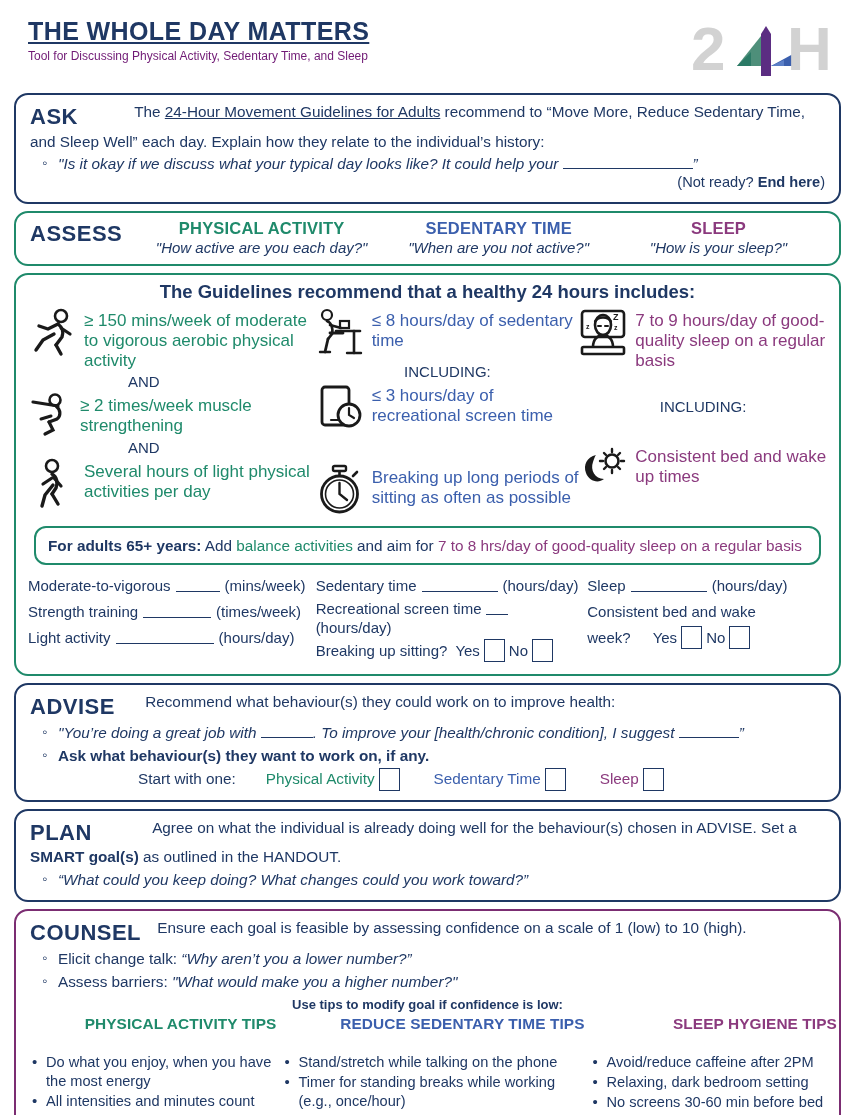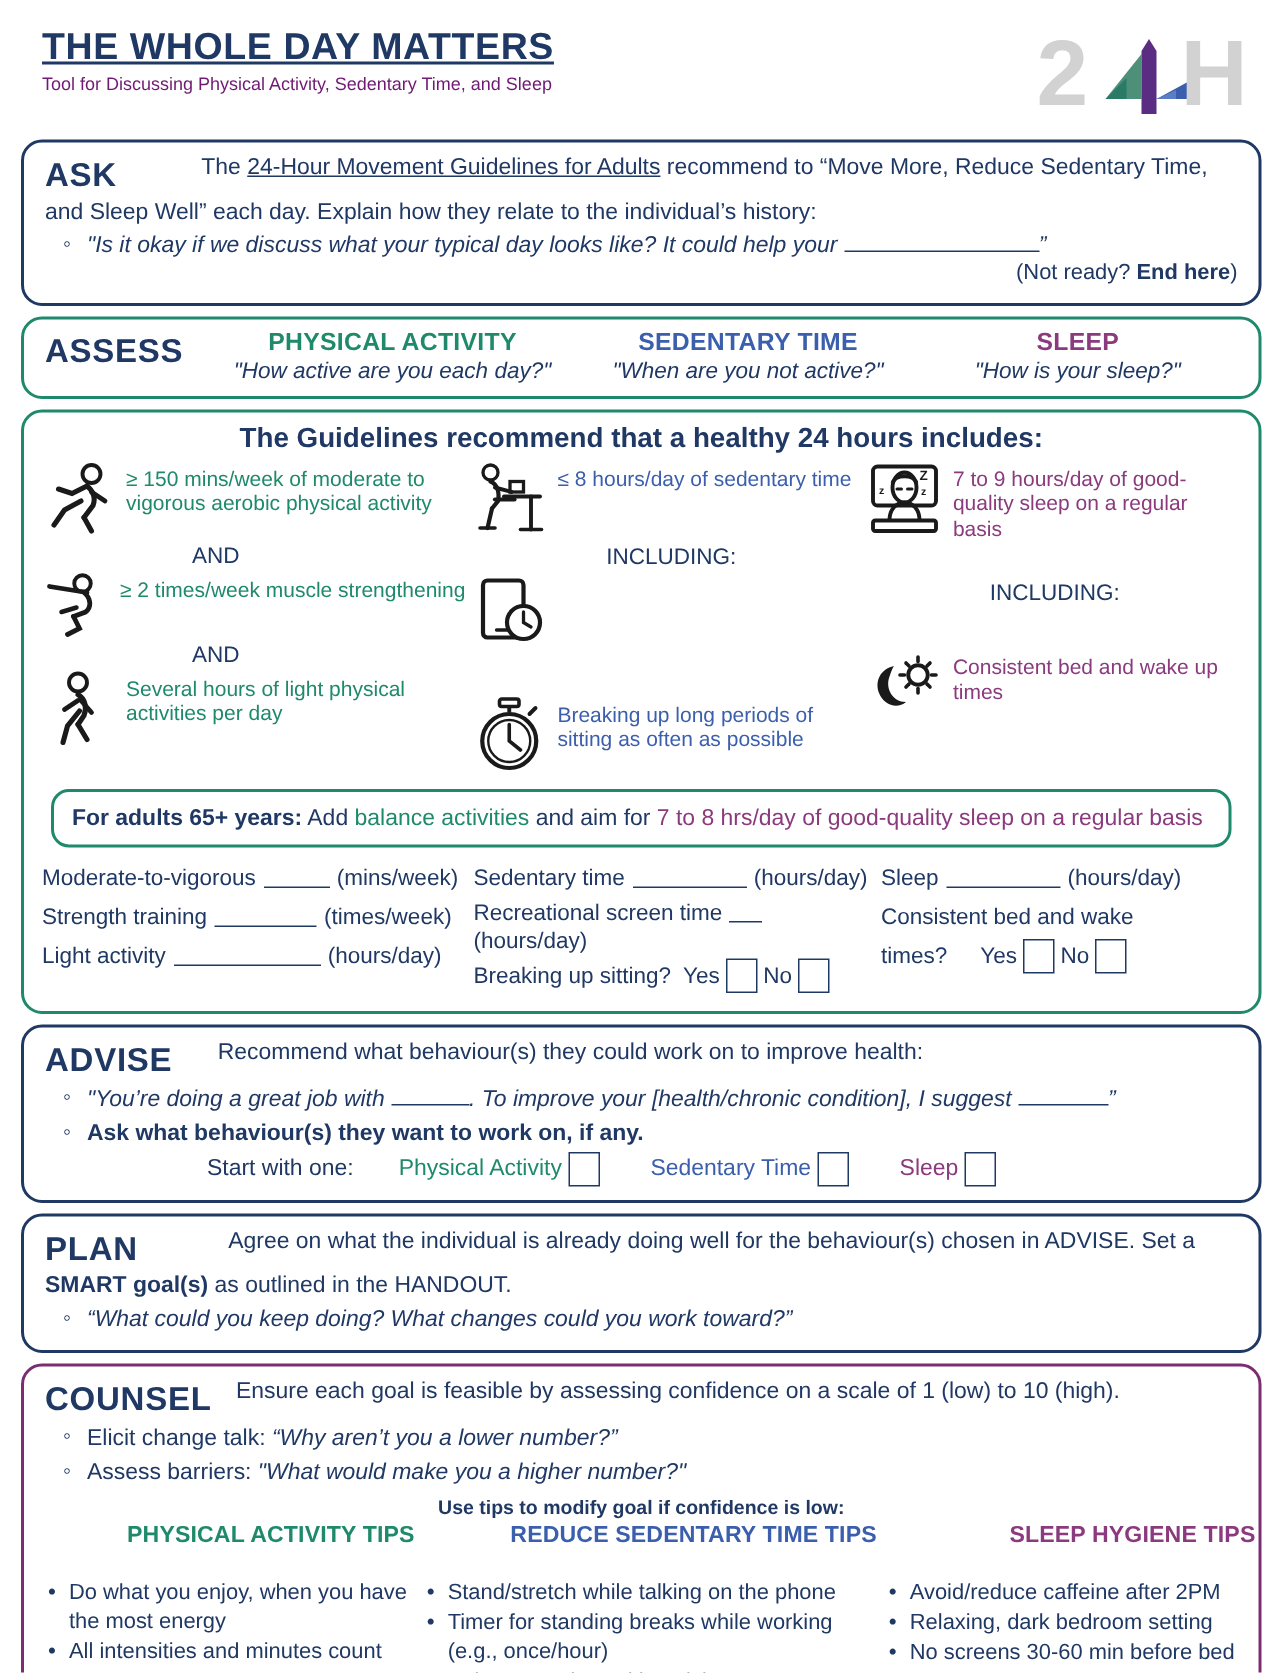--- a/index.html
+++ b/index.html
@@ -98,21 +98,21 @@
     margin-bottom: 4px;
   }
   .gl-grid { display: flex; }
   .gl-col { flex: 1; }
   .gl-col.c1 { flex: 0 0 36%; }
   .gl-col.c2 { flex: 0 0 33%; }
   .gl-col.c3 { flex: 0 0 31%; }
   .gl-item { display: flex; align-items: flex-start; gap: 8px; margin-bottom: 2px; }
   .gl-ico { flex: 0 0 auto; width: 48px; height: 54px; }
   .gl-ico.small { width: 44px; height: 46px; }
-  .gl-txt { font-size: 14px; line-height: 1.2; padding-top: 4px; }
+  .gl-txt { font-size: 17px; line-height: 1.2; padding-top: 4px; }
   .and-lbl {
     text-align: center;
     font-size: 15px;
     color: #1f3864;
     margin: -1px 0 2px 0;
     padding-right: 56px;
   }
   .incl-lbl { text-align: center; font-size: 15px; color: #1f3864; margin: 2px 0; }
   .spacer-lg { height: 26px; }
 
@@ -297,20 +297,21 @@
 
         <div class="incl-lbl">INCLUDING:</div>
 
         <div class="gl-item">
           <svg class="gl-ico" viewBox="0 0 48 54">
             <rect x="6" y="5" width="27" height="38" rx="3" fill="none" stroke="#1a1a1a" stroke-width="2.8"></rect>
             <path d="M15 38 L24 38" fill="none" stroke="#1a1a1a" stroke-width="2.2" stroke-linecap="round"></path>
             <circle cx="33" cy="33" r="11" fill="#fff" stroke="#1a1a1a" stroke-width="2.8"></circle>
             <path d="M33 26 L33 33 L38 36" fill="none" stroke="#1a1a1a" stroke-width="2.2" stroke-linecap="round"></path>
           </svg>
+          <div class="gl-txt c-blue">≤ 3 hours/day of recreational screen time</div>
         </div>
 
         <div class="spacer-lg"></div>
 
         <div class="gl-item">
           <svg class="gl-ico" viewBox="0 0 48 54">
             <rect x="17" y="2" width="13" height="5" rx="1.5" fill="none" stroke="#1a1a1a" stroke-width="2.4"></rect>
             <path d="M23.5 7 L23.5 11" fill="none" stroke="#1a1a1a" stroke-width="2.6"></path>
             <circle cx="23.5" cy="30" r="18" fill="none" stroke="#1a1a1a" stroke-width="2.8"></circle>
             <circle cx="23.5" cy="30" r="14" fill="none" stroke="#1a1a1a" stroke-width="1.6"></circle>
@@ -407,21 +408,21 @@
       <div class="fi-col c">
         <div class="fi-line">
           <span>Sleep</span>
           <span class="blank" style="width:76px;margin:0 5px"></span>
           <span>(hours/day)</span>
         </div>
         <div class="fi-line">
           <span>Consistent bed and wake</span>
         </div>
         <div class="fi-line">
-          <span>times?</span>
+          <span>week?</span>
           <span style="margin-left:22px">Yes</span>
           <span class="cbx"></span>
           <span>No</span>
           <span class="cbx"></span>
         </div>
       </div>
     </div>
   </div>
 
   <div class="box" id="advise">

